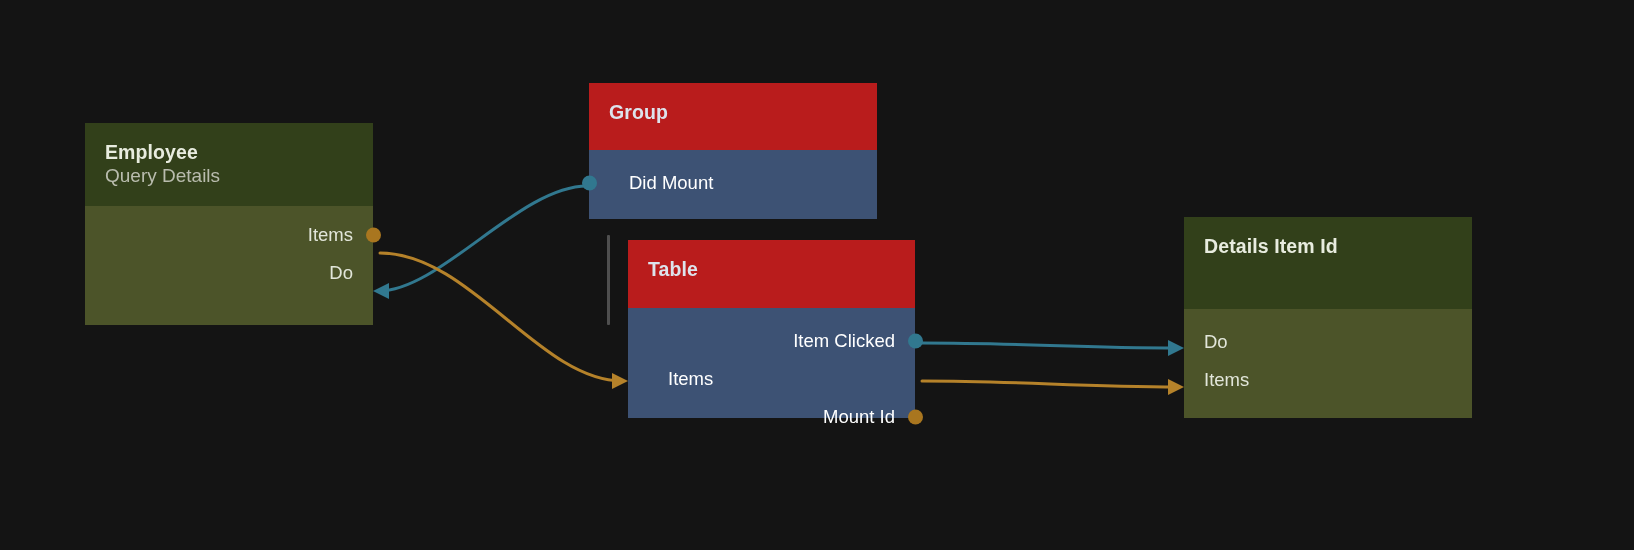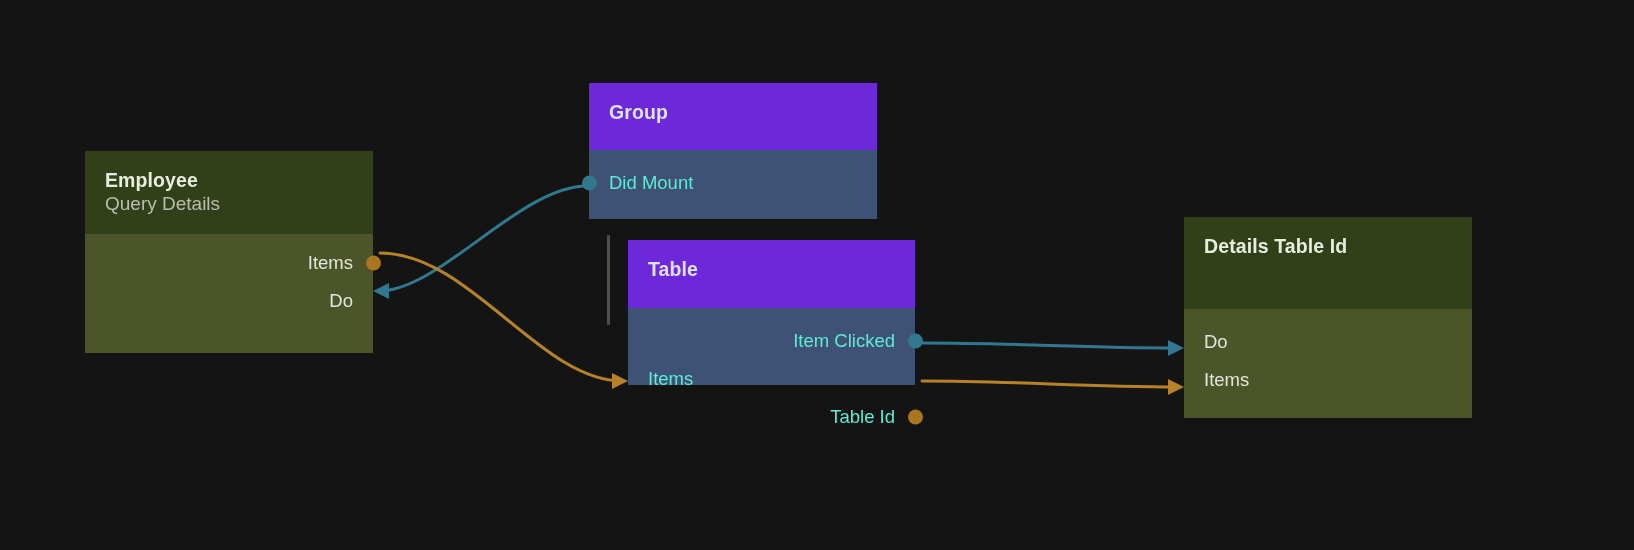--- a/index.html
+++ b/index.html
@@ -75,24 +75,24 @@
   .port-row.in {
     justify-content: flex-start;
   }
 
   
   .node.green .node-header { background: #32401a; }
   .node.green .node-body   { background: #4c5429; }
   .node.green .port-label  { color: #e2e6da; }
 
   
-  .node.blue .node-header { background: #6d28d9; }
+  .node.blue .node-header { background: #b91c1c; }
   .node.blue .node-body   { background: #3d5274; }
   .node.blue .node-title  { color: #dde3ec; }
-  .node.blue .port-label  { color: #5eead4; }
+  .node.blue .port-label  { color: #ffffff; margin-left: 20px; }
 
   .port-dot {
     position: absolute;
     width: 15px;
     height: 15px;
     border-radius: 50%;
     top: 50%;
     transform: translateY(-50%);
   }
   .port-dot.right { right: -7.5px; }
@@ -117,21 +117,21 @@
       <polygon points="373,291 389,283 389,299" fill="#31788f"></polygon>
       <path d="M 380 253 C 470 253, 540 381, 622 381" fill="none" stroke="#b5822a" stroke-width="3" stroke-linecap="round"></path>
       <polygon points="628,381 612,373 612,389" fill="#b5822a"></polygon>
       <path d="M 922 343 C 1020 343, 1080 348, 1178 348" fill="none" stroke="#31788f" stroke-width="3" stroke-linecap="round"></path>
       <polygon points="1184,348 1168,340 1168,356" fill="#31788f"></polygon>
       <path d="M 922 381 C 1020 381, 1080 387, 1178 387" fill="none" stroke="#b5822a" stroke-width="3" stroke-linecap="round"></path>
       <polygon points="1184,387 1168,379 1168,395" fill="#b5822a"></polygon>
     </svg>
 
   <div id="nodes-layer">
-      <div class="node green" style="left: 85px; top: 123px; width: 288px; height: 202px; margin-top: 28px;">
+      <div class="node green" style="left: 85px; top: 123px; width: 288px; height: 202px;">
         <div class="node-header" style="height: 83px;">
           <div class="node-title">Employee</div>
           <div class="node-subtitle">Query Details</div>
         </div>
         <div class="node-body" style="height: 119px; padding-top: 10px;">
           <div class="port-row out">
             <span class="port-label">Items</span>
             <span class="port-dot right orange"></span>
           </div>
           <div class="port-row out">
@@ -147,37 +147,37 @@
           <div class="port-row in">
             <span class="port-label">Did Mount</span>
             <span class="port-dot left teal"></span>
           </div>
         </div>
       </div>
       <div class="node blue" style="left: 628px; top: 240px; width: 287px; height: 177px;">
         <div class="node-header" style="height: 68px;">
           <div class="node-title">Table</div>
         </div>
-        <div class="node-body" style="height: 77px; padding-top: 14px;">
+        <div class="node-body" style="height: 110px; padding-top: 14px;">
           <div class="port-row out">
             <span class="port-label">Item Clicked</span>
             <span class="port-dot right teal"></span>
           </div>
           <div class="port-row in">
             <span class="port-label">Items</span>
           </div>
           <div class="port-row out">
-            <span class="port-label">Table Id</span>
+            <span class="port-label">Mount Id</span>
             <span class="port-dot right orange"></span>
           </div>
         </div>
       </div>
       <div class="node green" style="left: 1184px; top: 217px; width: 288px; height: 201px;">
         <div class="node-header" style="height: 92px;">
-          <div class="node-title">Details Table Id</div>
+          <div class="node-title">Details Item Id</div>
         </div>
         <div class="node-body" style="height: 109px; padding-top: 14px;">
           <div class="port-row in">
             <span class="port-label">Do</span>
           </div>
           <div class="port-row in">
             <span class="port-label">Items</span>
           </div>
         </div>
       </div>

